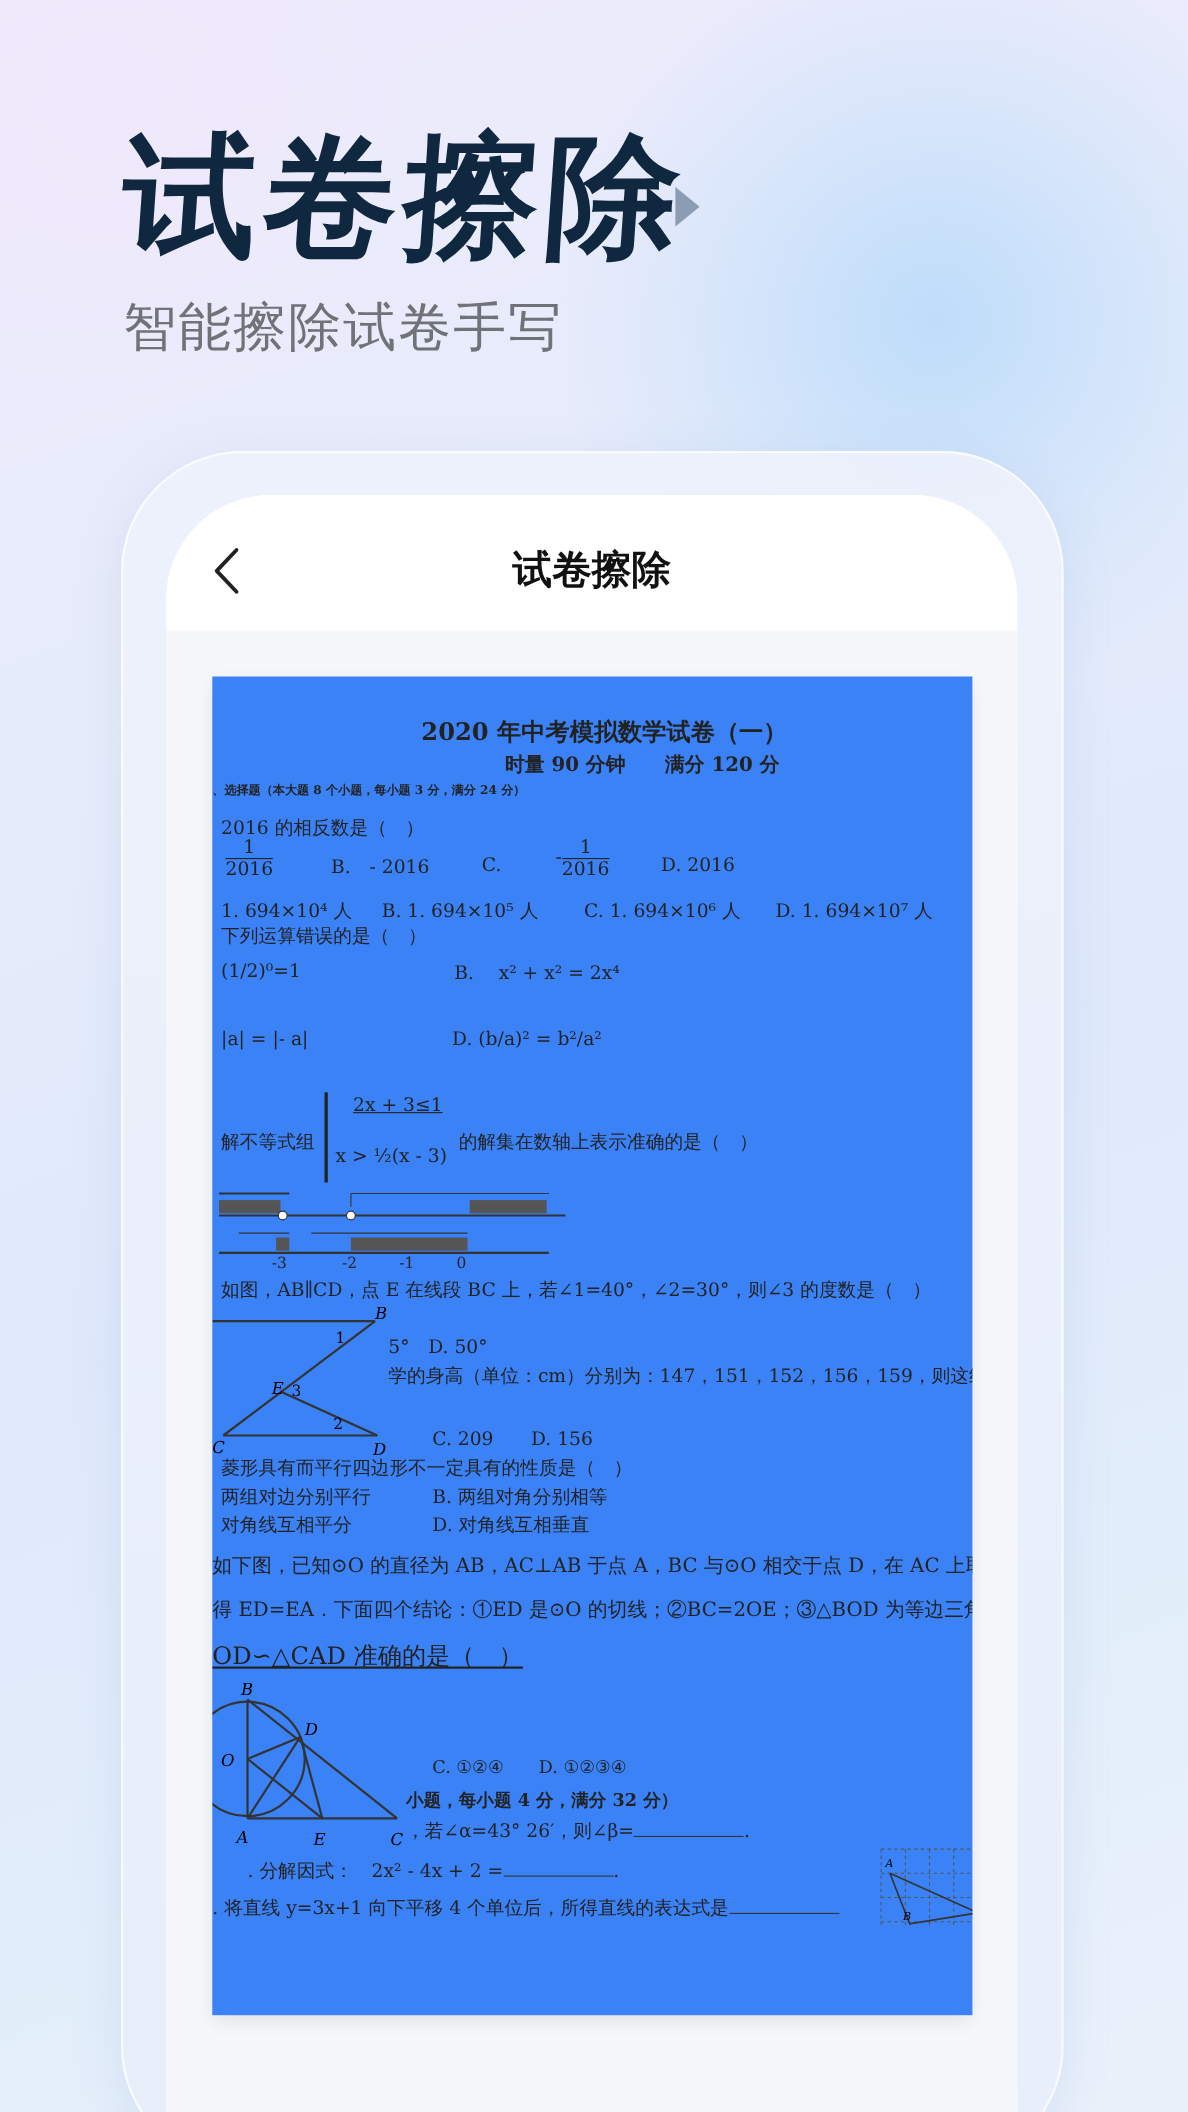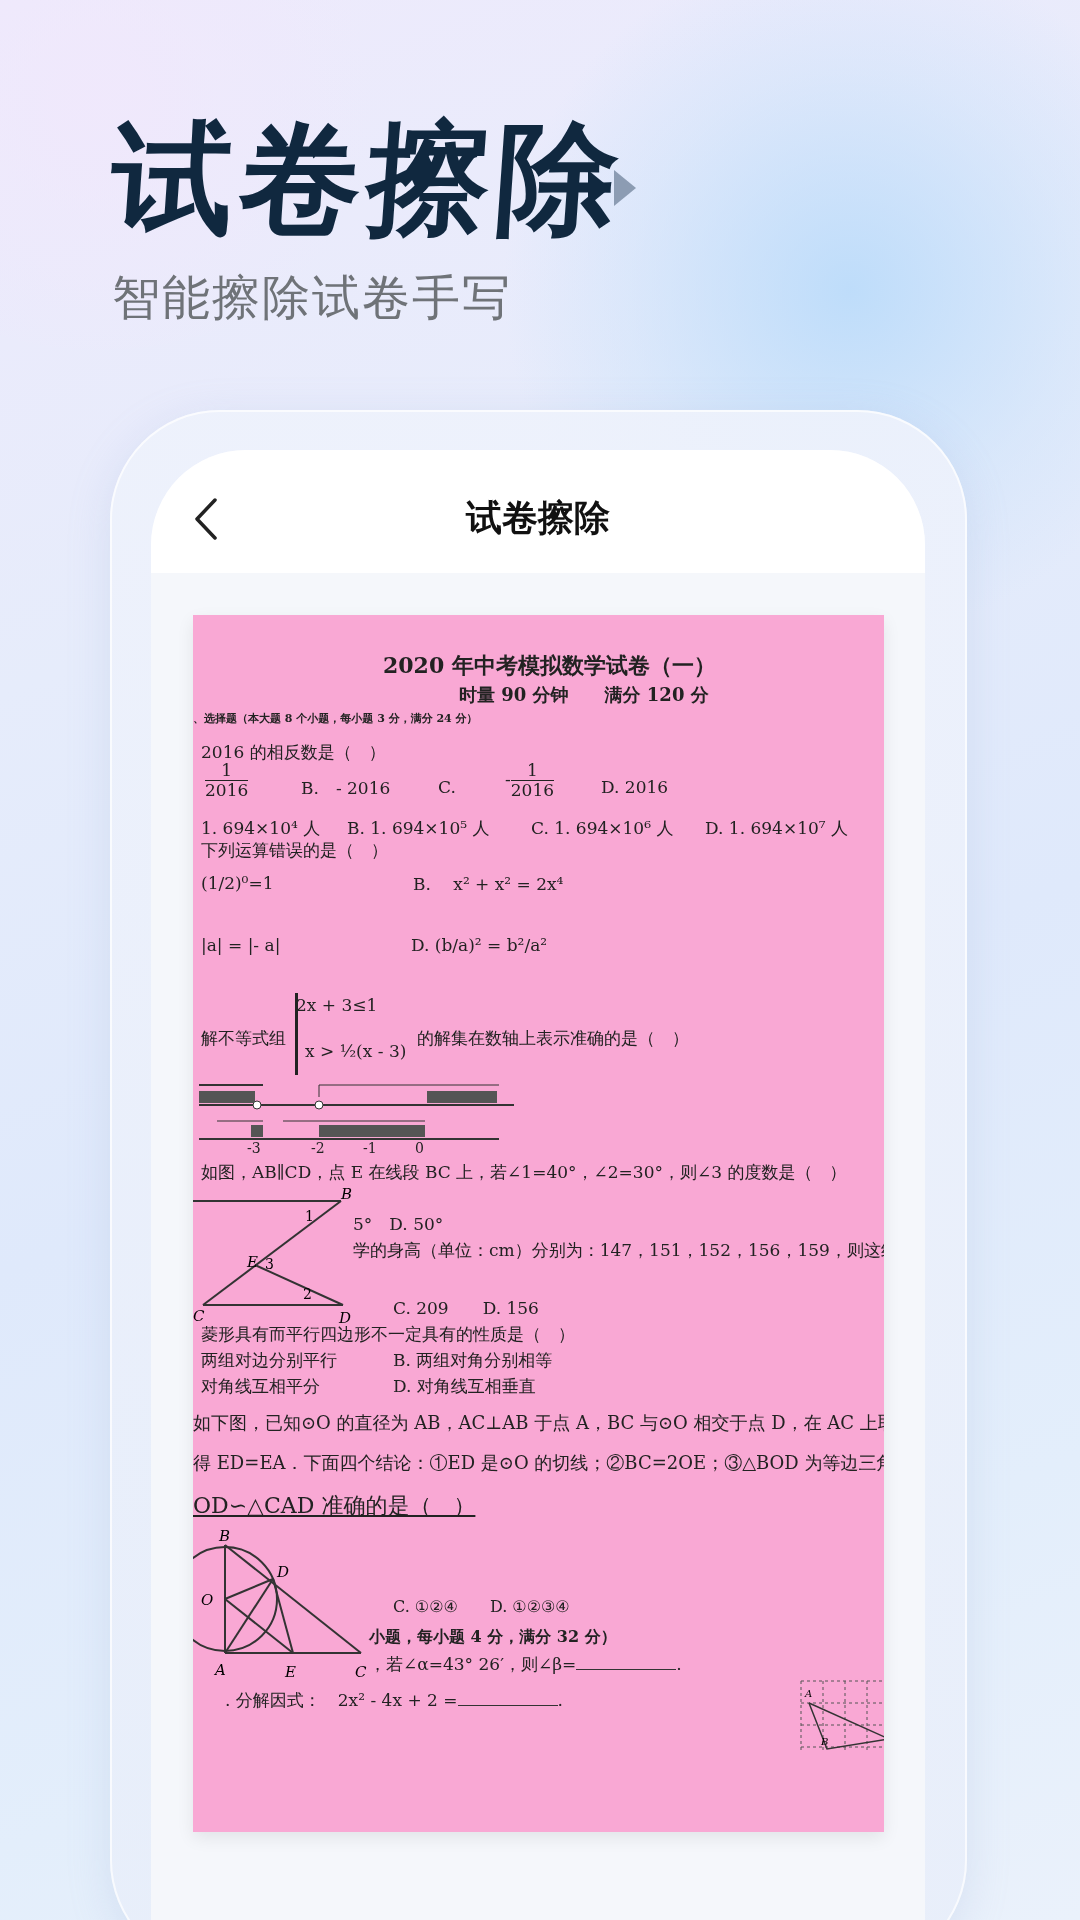--- a/index.html
+++ b/index.html
@@ -20,21 +20,21 @@
   .arrows .a2{width:0;height:0;border-top:18px solid transparent;border-bottom:18px solid transparent;border-left:22px solid #8c9cb3;}
   .hero-sub{position:absolute;left:112px;top:266px;font-size:48px;color:#6f7378;z-index:2;letter-spacing:2px;}
   .phone-outer{position:absolute;left:110px;top:410px;width:857px;height:1560px;border-radius:110px;
     background:linear-gradient(180deg,rgba(238,242,252,0.9),rgba(232,238,250,0.85));
     box-shadow:0 0 0 2px rgba(255,255,255,0.7) inset,0 10px 40px rgba(160,180,220,0.25);z-index:1;}
   .phone-screen{position:absolute;left:151px;top:450px;width:774px;height:1520px;border-radius:95px 95px 0 0;
     background:#f5f7fb;overflow:hidden;z-index:2;}
   .app-header{height:123px;background:#ffffff;position:relative;}
   .back{position:absolute;left:40px;top:46px;width:30px;height:46px;cursor:pointer;}
   .app-title{position:absolute;left:0;right:0;top:44px;text-align:center;font-size:36px;font-weight:bold;color:#111;}
-  .paper{position:absolute;left:42px;top:165px;width:691px;height:1217px;background:#f9a8d4;
+  .paper{position:absolute;left:42px;top:165px;width:691px;height:1217px;background:#3b82f6;
     box-shadow:0 6px 16px rgba(0,0,0,0.08);overflow:hidden;
     font-family:"DejaVu Serif",serif;color:#222;}
   .paper .ln{position:absolute;white-space:nowrap;font-size:17px;}
   .paper .b{font-weight:bold;}
   .frac{display:inline-block;vertical-align:middle;text-align:center;line-height:1.1;}
   .frac span{display:block;}
   .frac .n{border-bottom:1.5px solid #222;padding:0 2px;}
   .blank{display:inline-block;border-bottom:1px solid #333;width:100px;height:14px;vertical-align:baseline;}
 </style>
 </head>
@@ -80,21 +80,21 @@
     <div class="ln" style="left:512px;top:202px;">D. 1. 694×10⁷ 人</div>
 
     <div class="ln" style="left:8px;top:224px;">下列运算错误的是（　）</div>
     <div class="ln" style="left:8px;top:258px;">(1/2)⁰=1</div>
     <div class="ln" style="left:220px;top:258px;">B.　 x² + x² = 2x⁴</div>
     <div class="ln" style="left:8px;top:320px;">|a| = |- a|</div>
     <div class="ln" style="left:218px;top:320px;">D.  (b/a)² = b²/a²</div>
 
     <div class="ln" style="left:8px;top:412px;">解不等式组</div>
     <div style="position:absolute;left:102px;top:378px;width:3px;height:82px;background:#222;"></div>
-    <div class="ln" style="left:103px;top:380px;">2x + 3≤1</div>
+    <div class="ln" style="left:128px;top:380px;text-decoration:underline;">2x + 3≤1</div>
     <div class="ln" style="left:112px;top:426px;">x &gt; ½(x - 3)</div>
     <div class="ln" style="left:224px;top:412px;">的解集在数轴上表示准确的是（　）</div>
 
     <svg style="position:absolute;left:6px;top:468px;" width="320" height="72">
       <line x1="0" y1="2" x2="64" y2="2" stroke="#333" stroke-width="2"></line>
       <rect x="0" y="8" width="56" height="12" fill="#555"></rect>
       <line x1="0" y1="22" x2="315" y2="22" stroke="#333" stroke-width="2"></line>
       <circle cx="58" cy="22" r="4" fill="#fff" stroke="#333"></circle>
       <line x1="120" y1="2" x2="120" y2="14" stroke="#333"></line>
       <line x1="120" y1="2" x2="300" y2="2" stroke="#333"></line>
@@ -169,15 +169,16 @@
         <line x1="46" y1="2" x2="46" y2="72"></line>
           <line x1="68" y1="2" x2="68" y2="72"></line>
       </g>
       <polyline points="10,24 28,70 90,60" fill="none" stroke="#333" stroke-width="1.5"></polyline>
       <line x1="10" y1="24" x2="90" y2="60" stroke="#333" stroke-width="1.5"></line>
       <text x="6" y="18" font-size="10" font-style="italic">A</text>
       <text x="22" y="66" font-size="10" font-style="italic">B</text>
     </svg>
 
     <div class="ln" style="left:0;top:1074px;margin-left:32px;"><span>. 分解因式：　2x² - 4x + 2 =</span><span class="blank"></span>.</div>
+    <div class="ln" style="left:0;top:1108px;"><span>. 将直线 y=3x+1 向下平移 4 个单位后，所得直线的表达式是</span><span class="blank"></span></div>
   </div>
 
 </div>
 
 </body></html>

